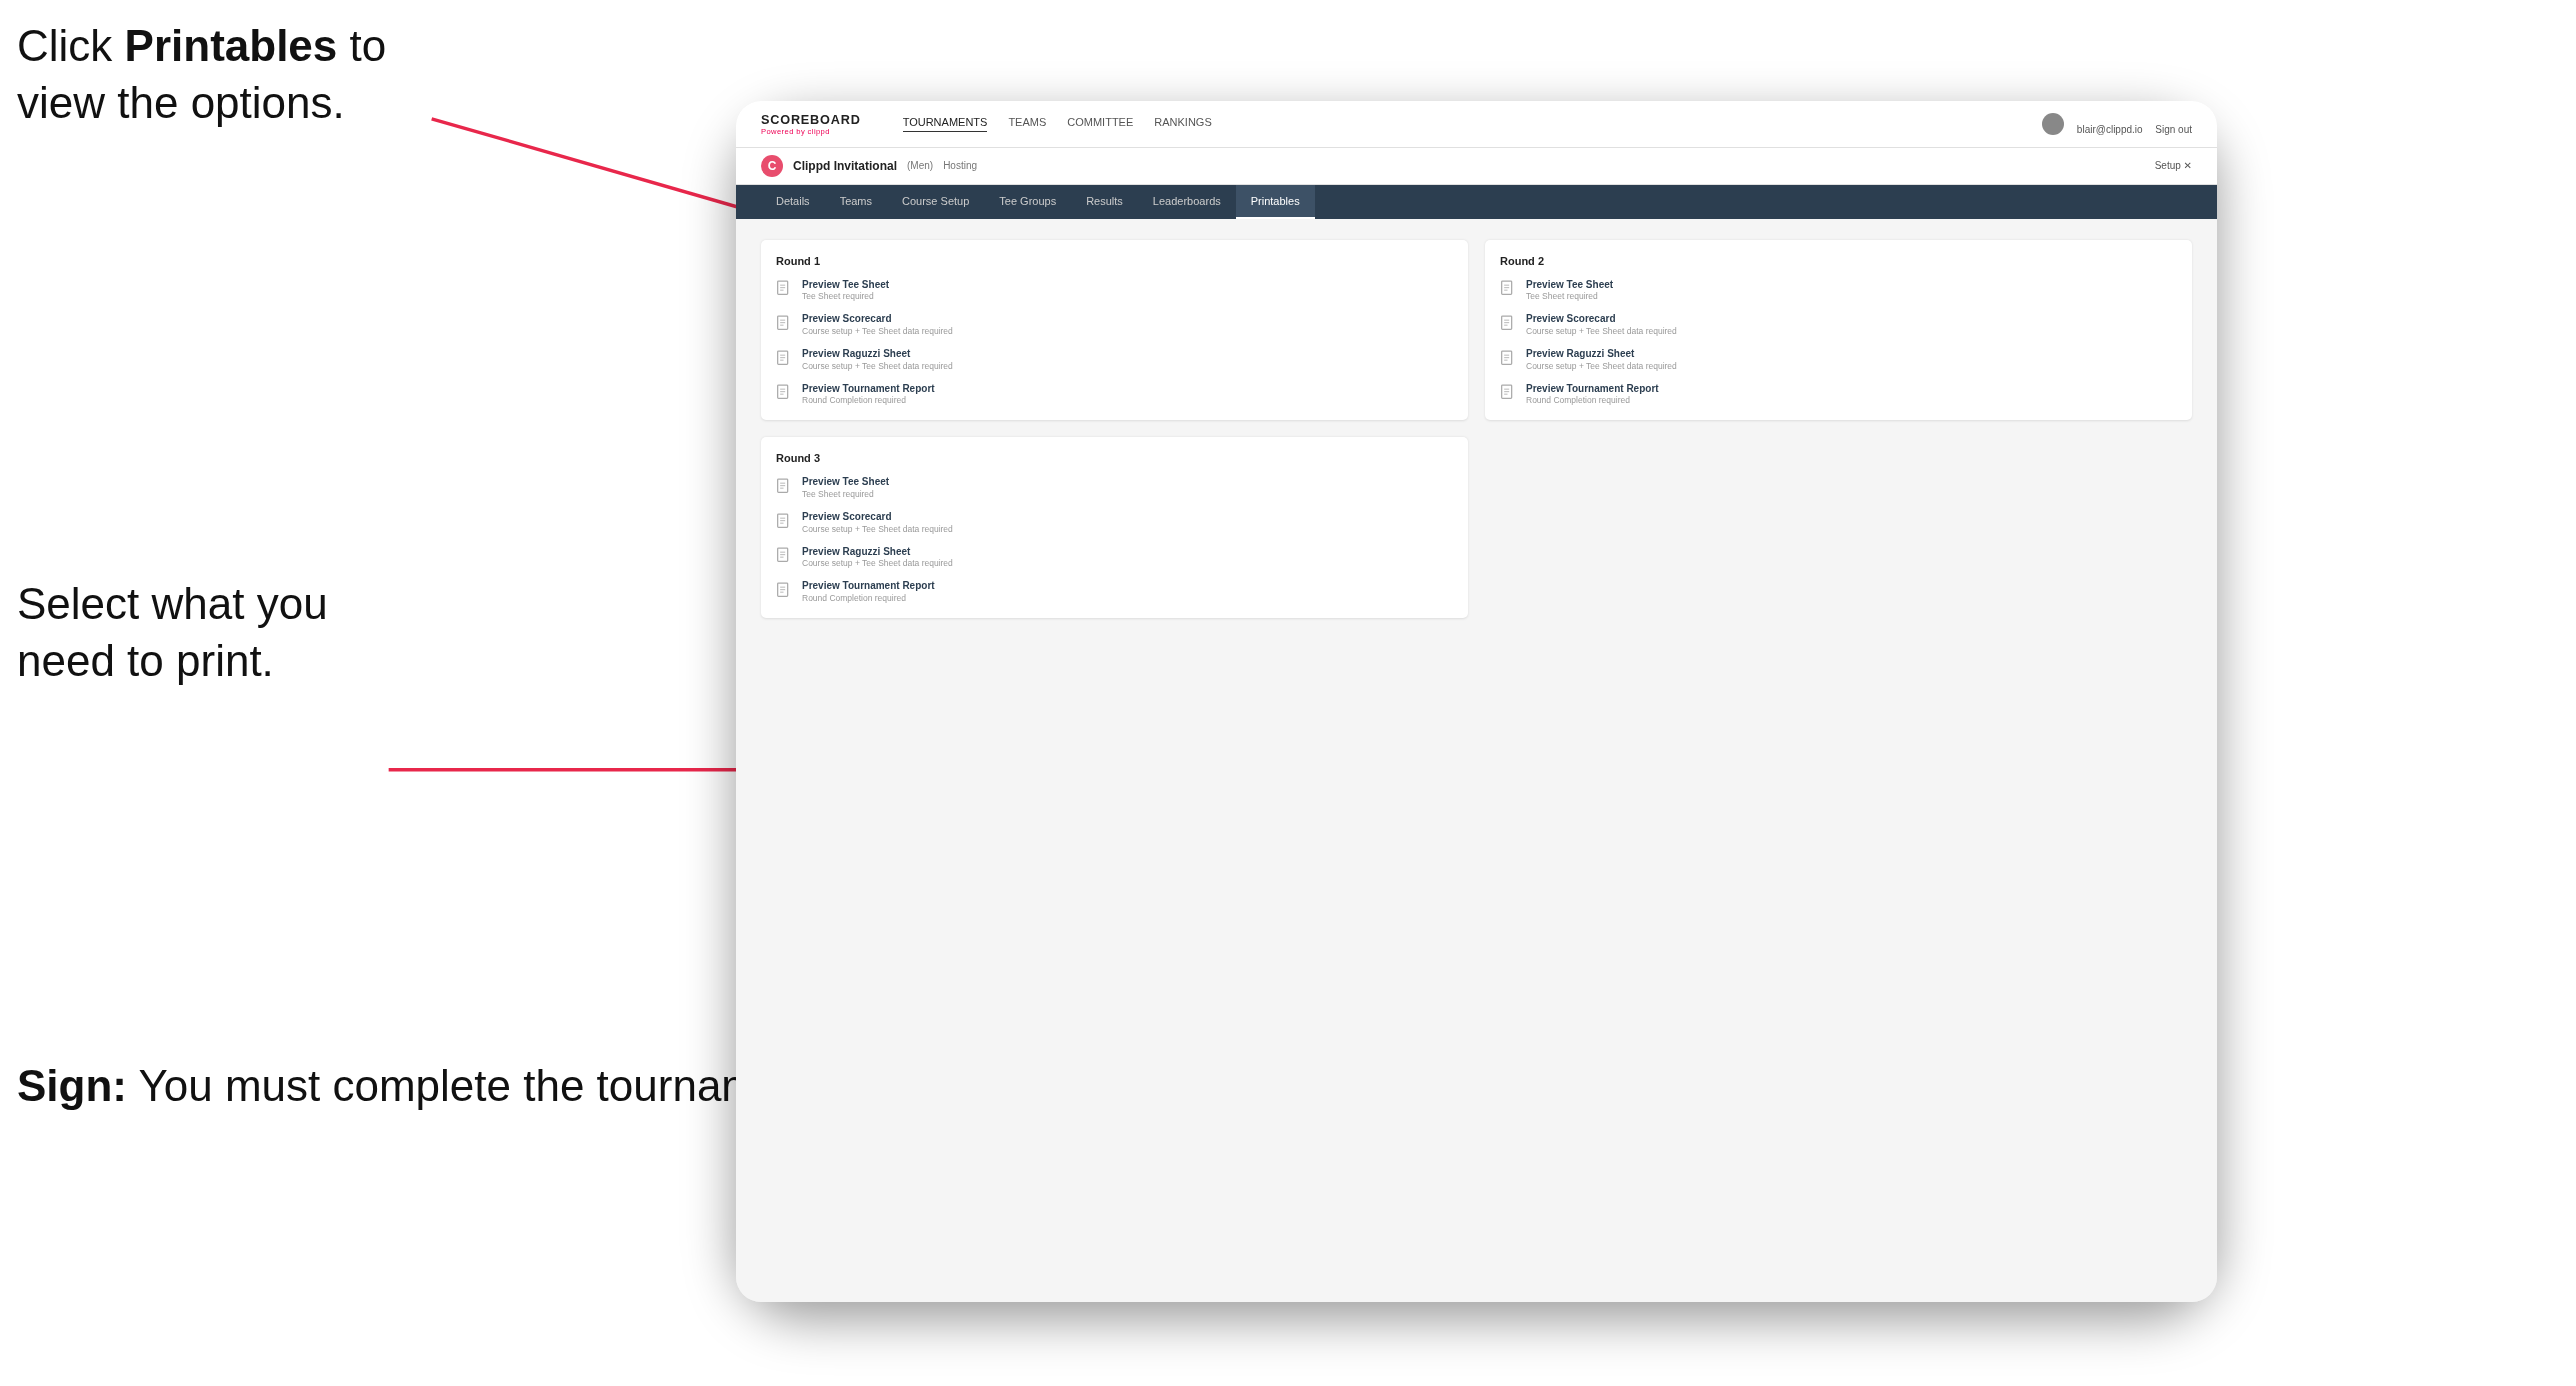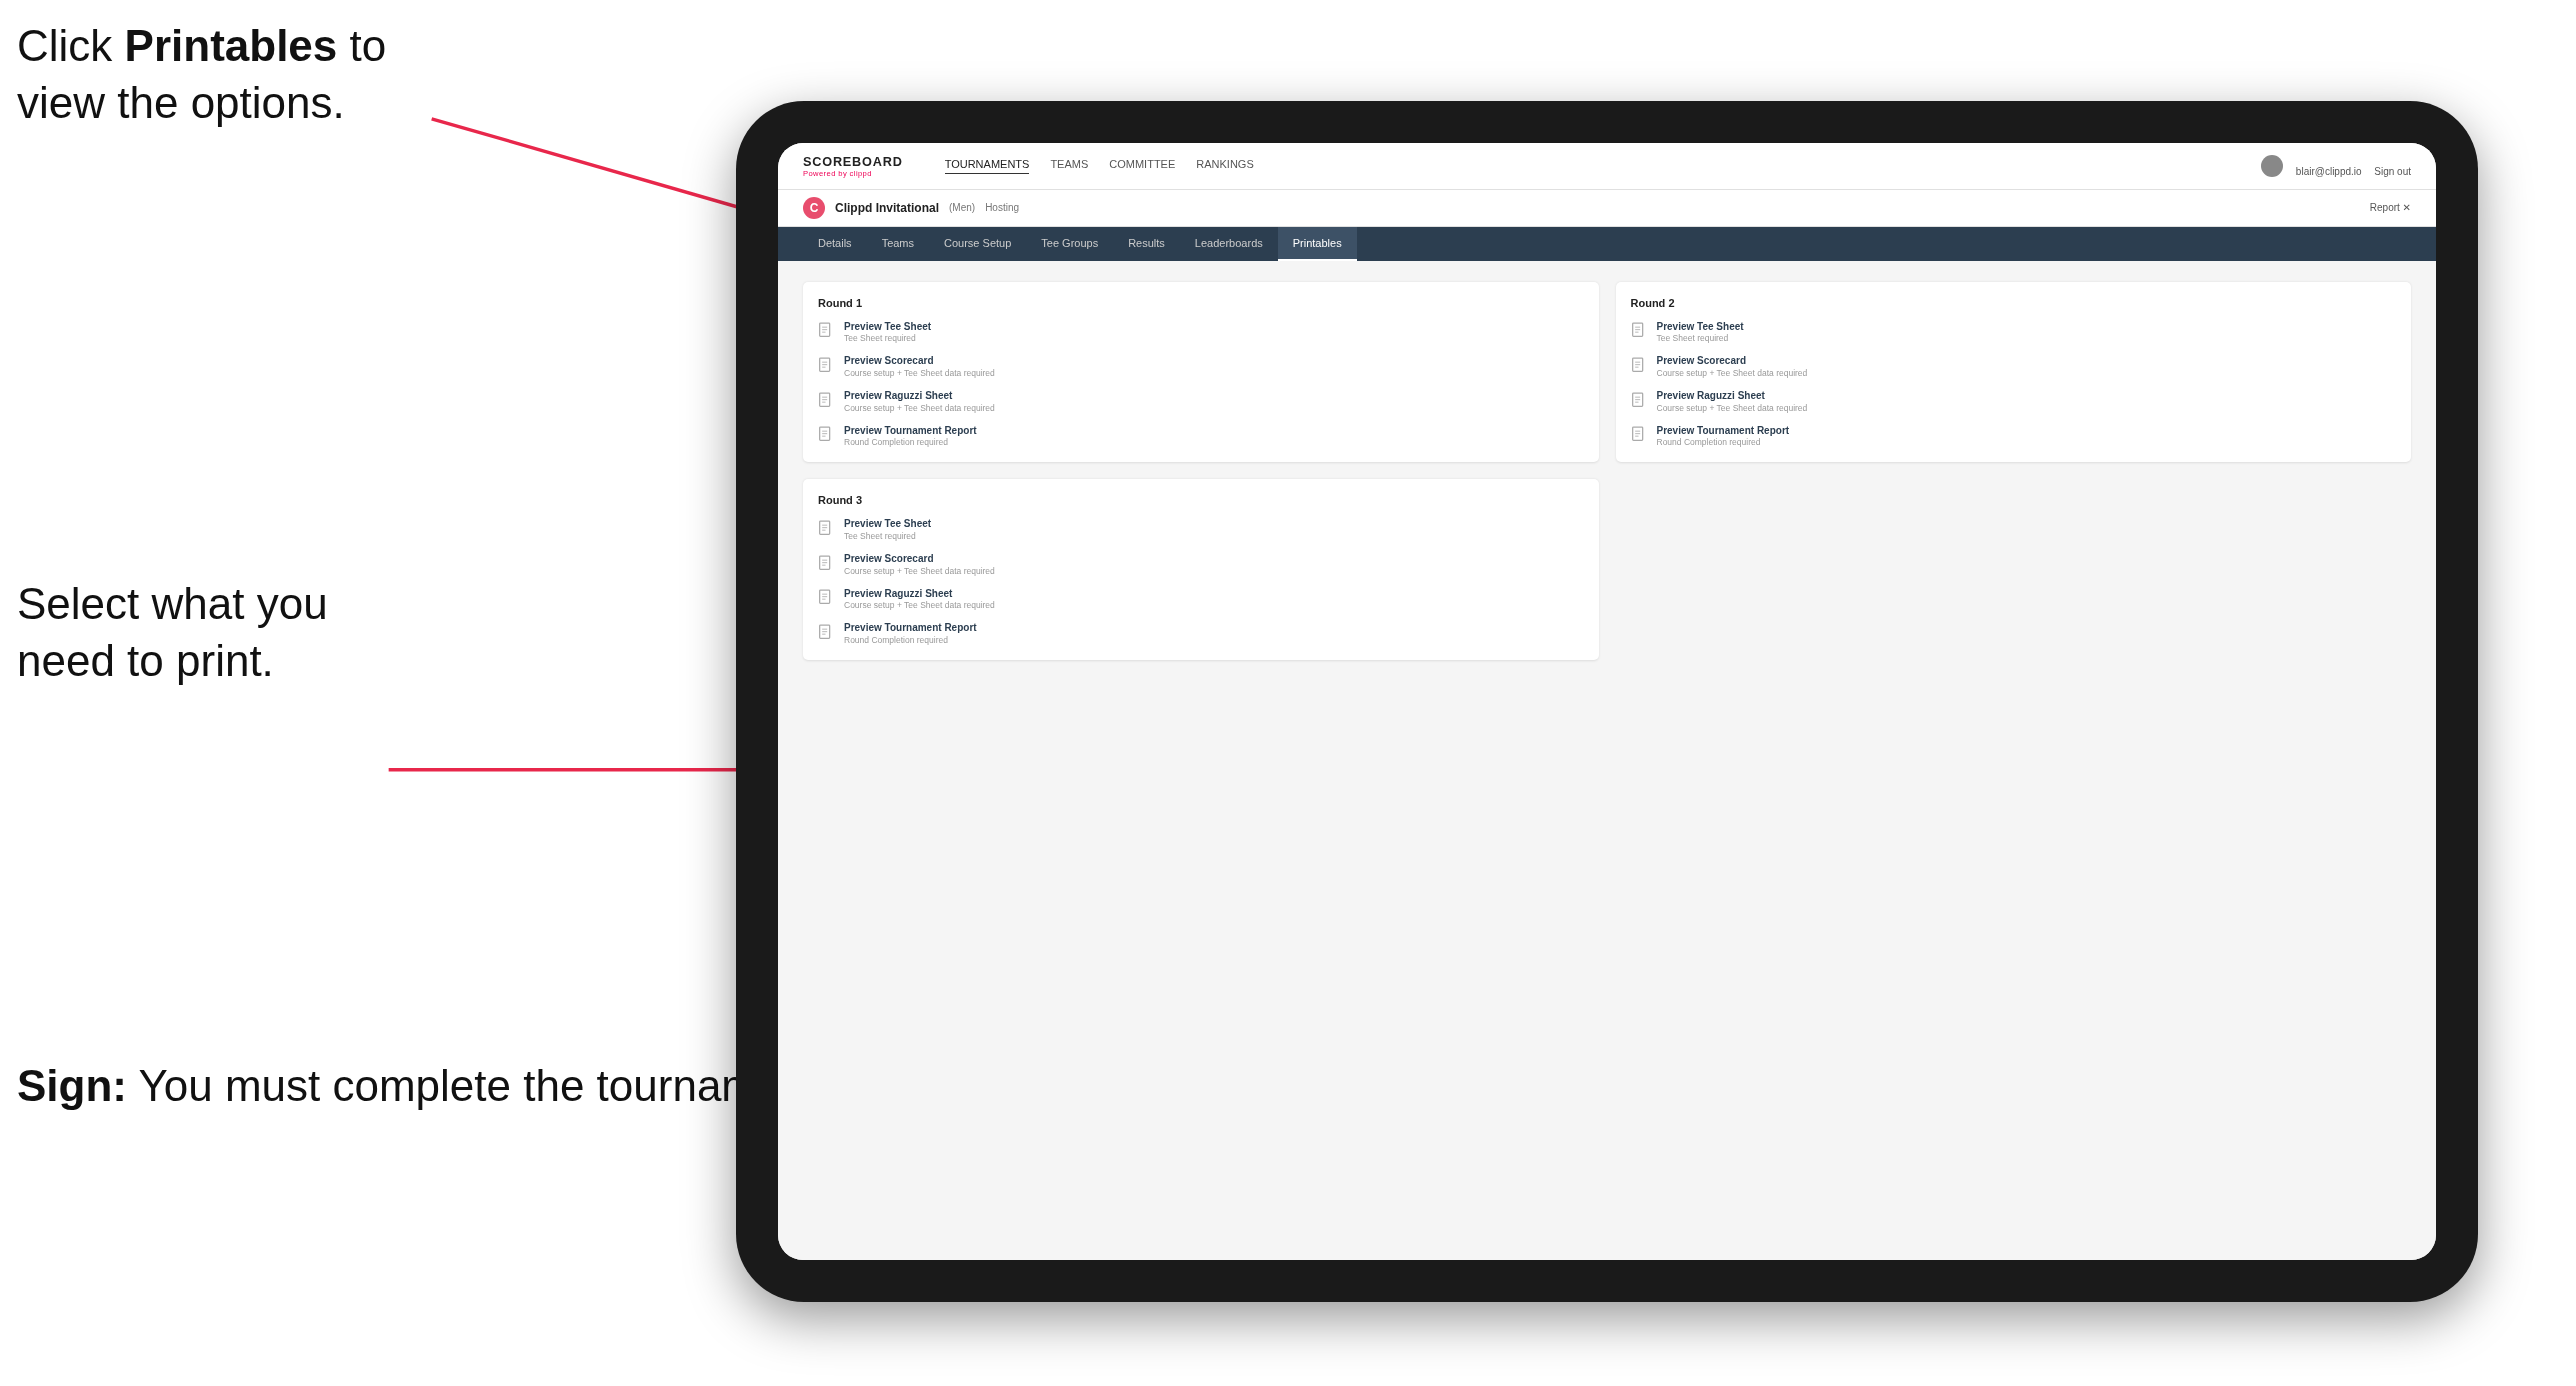--- a/index.html
+++ b/index.html
@@ -43,25 +43,24 @@
       color: #111;
       font-weight: 400;
     }
     .annotation-bottom strong { font-weight: 700; }
 
     
     .tablet {
       position: absolute;
       top: 101px;
       left: 736px;
-      width: 1742px;
+      width: 1481px;
       height: 1201px;
       background: #1a1a1a;
       border-radius: 68px;
-      padding: 42px;
       box-shadow: 0 17px 51px rgba(0,0,0,0.4);
     }
 
     .tablet-screen {
       width: 100%;
       height: 100%;
       background: #f0f0f0;
       border-radius: 25px;
       overflow: hidden;
       display: flex;
@@ -301,21 +300,21 @@
       </div>
     </div>
 
     <div class="tournament-bar">
       <div class="tournament-icon">
         <span>C</span>
       </div>
       <span class="tournament-name">Clippd Invitational</span>
       <span class="tournament-tag">(Men)</span>
       <span class="tournament-tag">Hosting</span>
-      <div class="tournament-bar-right">Report ✕</div>
+      <div class="tournament-bar-right">Setup ✕</div>
     </div>
 
     <div class="sub-nav">
       <span class="sub-nav-tab">Details</span>
       <span class="sub-nav-tab">Teams</span>
       <span class="sub-nav-tab">Course Setup</span>
       <span class="sub-nav-tab">Tee Groups</span>
       <span class="sub-nav-tab">Results</span>
       <span class="sub-nav-tab">Leaderboards</span>
       <span class="sub-nav-tab active">Printables</span>

